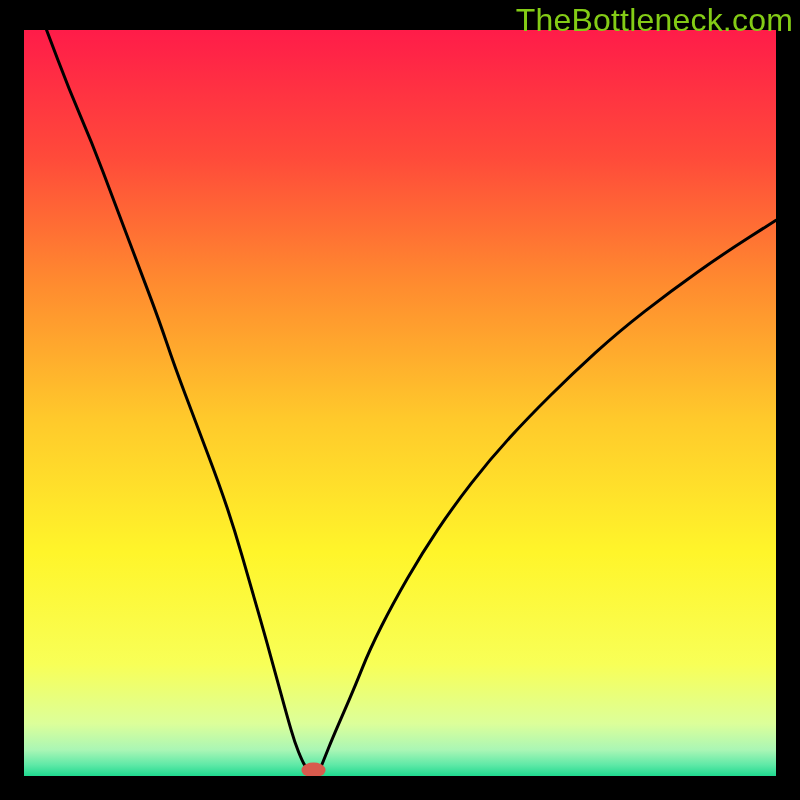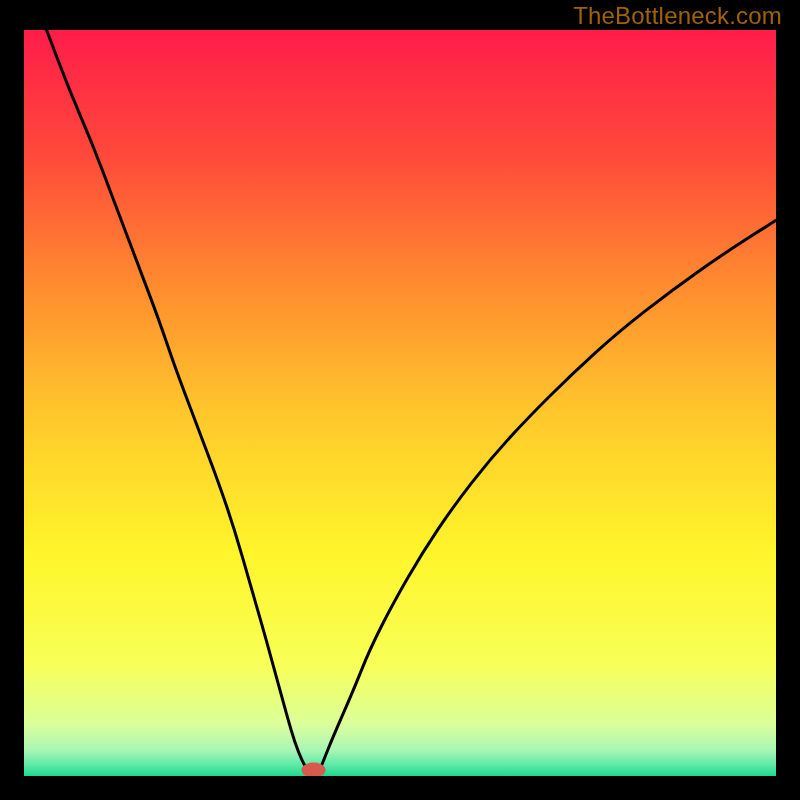--- a/index.html
+++ b/index.html
@@ -12,24 +12,24 @@
   }
   .outer {
     position: relative;
     width: 800px;
     height: 800px;
     background: #000;
   }
   .watermark {
     position: absolute;
     top: 2px;
-    right: 18px;
-    color: #a16207;
+    right: 7px;
+    color: #84cc16;
     font-family: Arial, Helvetica, sans-serif;
-    font-size: 24px;
+    font-size: 32px;
     font-weight: 500;
     letter-spacing: 0.2px;
     z-index: 10;
     user-select: none;
   }
   svg.chart {
     position: absolute;
     left: 24px;
     top: 30px;
     width: 752px;

